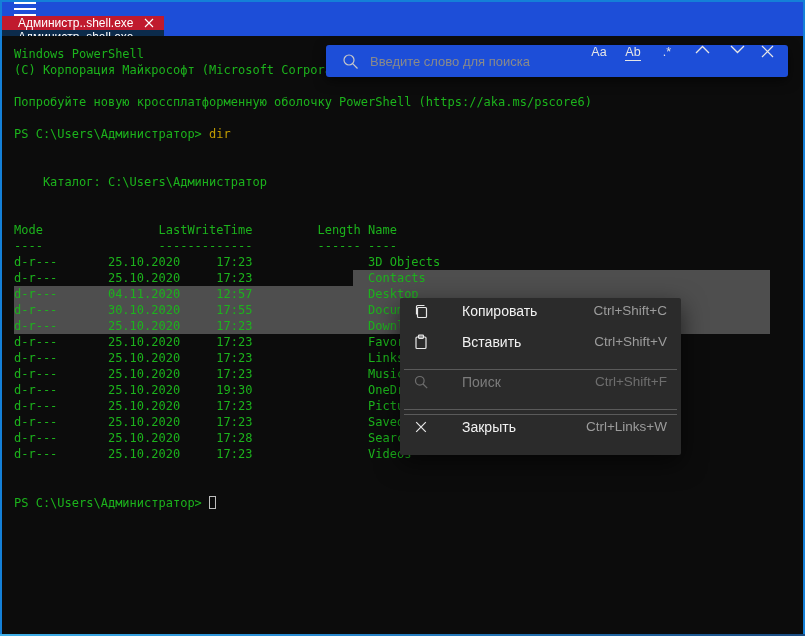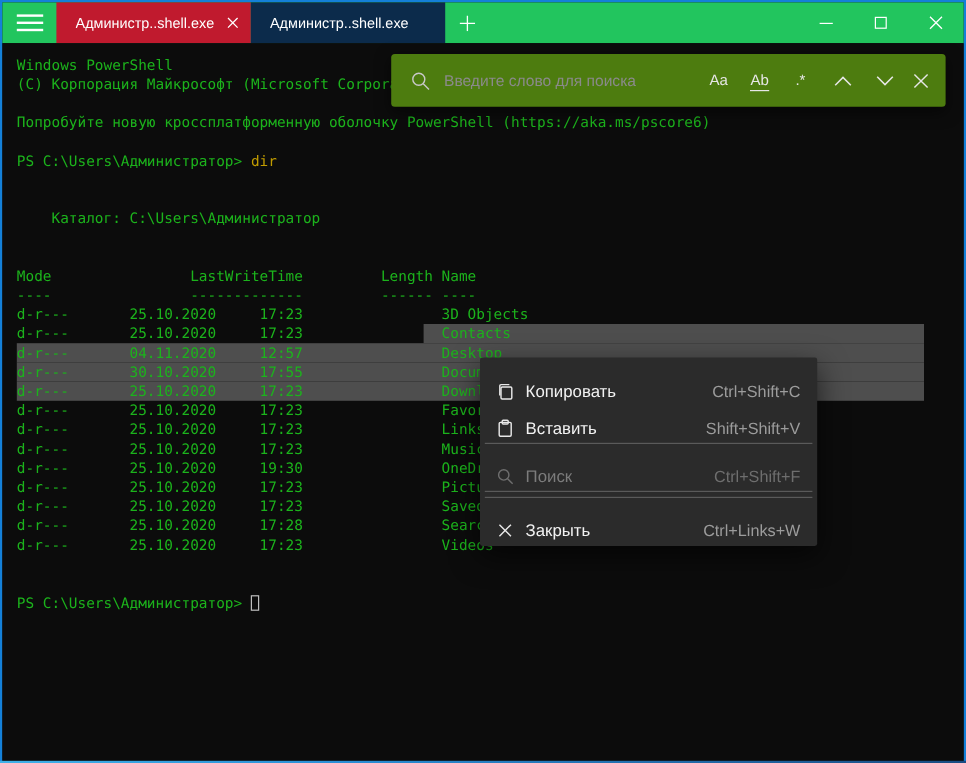--- a/index.html
+++ b/index.html
@@ -12,21 +12,21 @@
     background:#0C0C0C;
   }
   .bottom-edge {
     position:absolute; left:-2px; right:-2px; bottom:0; height:2px;
     background:linear-gradient(90deg,#41B1E8,#2B8FD6 35%,#1A4C82);
   }
 
   
   .titlebar {
     position:absolute; left:0; right:0; top:0; height:34px;
-    background:#22c55e; display:flex; align-items:stretch;
+    background:#1d4ed8; display:flex; align-items:stretch;flex-direction:column;
   }
   .hamburger {
     width:45px; display:flex; flex-direction:column; justify-content:center;
     align-items:center; gap:4px; cursor:pointer;
   }
   .hamburger .bar { width:22px; height:2px; background:#FFFFFF; }
   .tab {
     width:162px; display:flex; align-items:center;
     padding:0 10px 0 16px; color:#FFFFFF; font-size:12px;
   }
@@ -59,24 +59,24 @@
   .sel.sel-row  { left:0; width:756px; }
   .sel.sel-name { left:339px; width:417px; }
   .cmd-yellow { color:#C19C00; }
   .cursor-box {
     display:inline-block; width:7px; height:13px;
     border:1px solid #BDBDBD; transform:translateY(2px);
   }
 
   
   .search-panel {
-    position:absolute; left:324px; top:43px; width:462px; height:44px;
-    background:#4d7c0f; border-radius:3px;
+    position:absolute; left:324px; top:43px; width:462px; height:32px;
+    background:#1d4ed8; border-radius:3px;
     box-shadow:0 4px 12px rgba(0,0,0,.55);
-    display:flex; align-items:center; padding:0 14px 0 16px; z-index:5;
+    display:flex; padding:0 14px 0 16px; z-index:5;
   }
   .search-panel .mag { display:flex; align-items:center; }
   .search-input {
     flex:1; margin-left:11px; background:transparent; border:none; outline:none;
     color:#CCCCCC; font-size:13px; font-family:"Liberation Sans", sans-serif;
     min-width:0;
   }
   .search-input::placeholder { color:#8A8A8A; }
   .opt-btn {
     width:24px; text-align:center; color:#E6E6E6; font-size:12.5px;
@@ -86,22 +86,22 @@
   .nav-btn { width:24px; display:flex; justify-content:center; margin-left:11px; cursor:pointer; flex:none; }
   .search-close { margin-left:12px; display:flex; cursor:pointer; flex:none; }
 
   
   .context-menu {
     position:absolute; left:398px; top:296px; width:281px;
     background:#2B2B2B; border-radius:2px; padding:5px 0;
     box-shadow:0 8px 24px rgba(0,0,0,.6); z-index:10;
   }
   .menu-item {
-    height:31px; display:flex; align-items:flex-end; padding:0 14px 0 13px;
-    font-size:14px; color:#F2F2F2; cursor:pointer;
+    height:31px; display:flex; align-items:flex-start; padding:0 14px 0 13px;
+    font-size:14px; color:#F2F2F2; cursor:pointer;gap:24px;
   }
   .menu-item .mi-icon { width:16px; height:16px; color:#E8E8E8; flex:none; display:flex; align-items:center; }
   .menu-item .mi-label { margin-left:9px; }
   .menu-item.no-icon .mi-label { margin-left:25px; }
   .menu-item .mi-shortcut { margin-left:auto; color:#9C9C9C; font-size:13.5px; }
   .menu-item.disabled { cursor:default; }
   .menu-item.disabled .mi-label { color:#7C7C7C; }
   .menu-item.disabled .mi-shortcut { color:#6E6E6E; }
   .menu-item.disabled .mi-icon { color:#6E6E6E; }
   .menu-sep { height:1px; background:#5A5A5A; margin:4px 4px; }
@@ -194,21 +194,21 @@
         <span class="mi-shortcut">Ctrl+Shift+C</span>
       </div>
       <div class="menu-item">
         <span class="mi-icon">
           <svg width="16" height="16" viewBox="0 0 16 16" fill="none" stroke="currentColor" stroke-width="1.2">
             <rect x="3" y="3" width="10" height="11.5" rx="1"></rect>
             <rect x="5.5" y="1.2" width="5" height="3.2" rx="0.8"></rect>
           </svg>
         </span>
         <span class="mi-label">Вставить</span>
-        <span class="mi-shortcut">Shift+Shift+V</span>
+        <span class="mi-shortcut">Ctrl+Shift+V</span>
       </div>
       <div class="menu-sep"></div>
       <div class="menu-item disabled">
         <span class="mi-icon">
           <svg width="16" height="16" viewBox="0 0 16 16" fill="none" stroke="currentColor" stroke-width="1.2">
             <circle cx="6.8" cy="6.8" r="4.3"></circle>
             <path d="M10 10l4.2 4.2"></path>
           </svg>
         </span>
         <span class="mi-label">Поиск</span>

